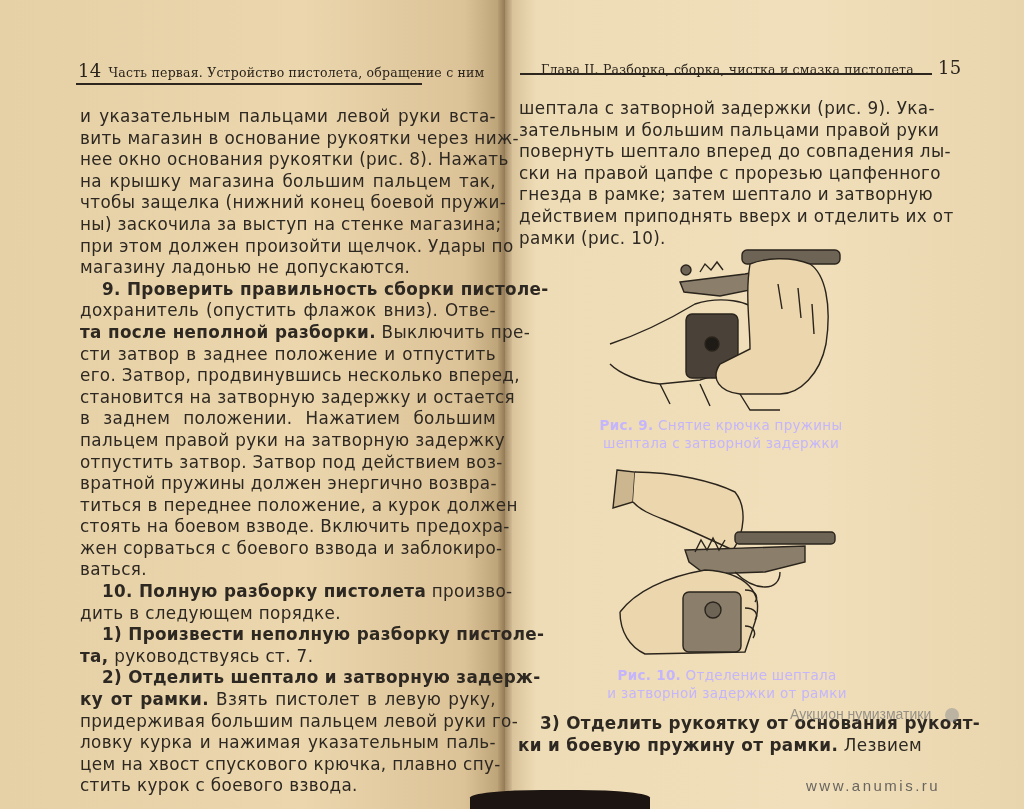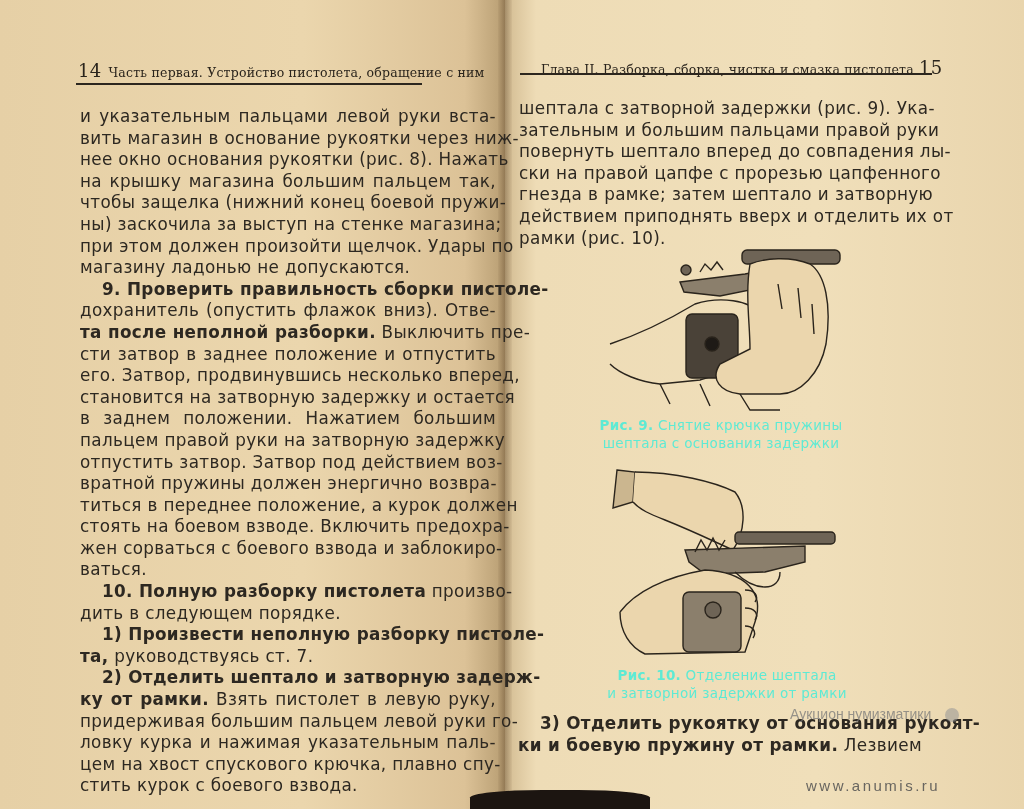--- a/index.html
+++ b/index.html
@@ -42,21 +42,21 @@
     font-family: "DejaVu Sans", sans-serif; font-size: 16.8px; line-height: 21.6px;
     letter-spacing: 0.35px;
   }
   .line { display: block; white-space: nowrap; text-align: justify; text-align-last: justify; }
   .line.last { text-align-last: left; }
   .line.indent { padding-left: 22px; }
   .b { font-weight: bold; }
 
   .fig { position: absolute; }
   .caption {
-    position: absolute; color: #5eead4; text-align: center;
+    position: absolute; color: #c4b5fd; text-align: center;
     font-family: "DejaVu Sans", sans-serif; font-size: 13.5px; line-height: 18px; letter-spacing: 0.3px;
   }
   .caption .b { font-weight: bold; }
 
   .wm-small {
     position: absolute; left: 790px; top: 706px; color: rgba(120,120,120,0.75);
     font-family: "Liberation Sans", sans-serif; font-size: 14px;
   }
   .wm-dot { position: absolute; left: 945px; top: 708px; width: 14px; height: 14px; border-radius: 50%; background: rgba(150,150,150,0.55); }
   .wm-big {
@@ -78,21 +78,21 @@
   <div class="bottom-dark"></div>
 
   <div class="running-head" style="left:78px; top:60px;">
     <span class="pg">14</span>
     <span style="margin-left:3px;">Часть первая.  Устройство пистолета, обращение с ним</span>
   </div>
   <div class="rule" style="left:76px; top:83px; width:346px;"></div>
 
   <div class="running-head" style="left:541px; top:57px;">
     <span>Глава II. Разборка, сборка, чистка и смазка пистолета</span>
-    <span class="pg" style="margin-left:1px;">15</span>
+    <span class="pg" style="margin-left:20px;">15</span>
   </div>
   <div class="rule" style="left:520px; top:73px; width:412px;"></div>
 
   <div class="text" id="left-text" style="left:80px; top:106px; width:416px;">
       <span class="line"><span>и указательным пальцами левой руки вста-</span></span>
       <span class="line"><span>вить магазин в основание рукоятки через ниж-</span></span>
       <span class="line"><span>нее окно основания рукоятки (рис. 8). Нажать</span></span>
       <span class="line"><span>на крышку магазина большим пальцем так,</span></span>
       <span class="line"><span>чтобы защелка (нижний конец боевой пружи-</span></span>
       <span class="line"><span>ны) заскочила за выступ на стенке магазина;</span></span>
@@ -143,21 +143,21 @@
       <path d="M10 100 C40 90 70 75 95 60 C120 52 150 56 160 70 L170 110 C160 120 120 130 100 136 L60 140 C40 138 20 130 10 120"></path>
       <rect x="86" y="70" width="52" height="64" rx="6" fill="#4a4238"></rect>
       <circle cx="112" cy="100" r="7" fill="#1e1a16"></circle>
       <path d="M150 20 C165 14 190 12 210 20 C225 30 232 60 226 100 C220 130 200 150 180 150 L140 150 C120 148 110 135 120 120 L150 105 C150 80 145 50 150 20" fill="#ebd6ad"></path>
       <path d="M178 40 l4 25 M198 44 l3 30 M212 60 l2 30"></path>
       <path d="M60 140 L70 160 M100 140 L110 162 M140 150 L150 166 L180 166"></path>
     </g>
   </svg>
   <div class="caption" style="left:586px; top:416px; width:270px;">
     <span class="b">Рис. 9.</span><span> Снятие крючка пружины</span><br>
-    <span>шептала с основания задержки</span>
+    <span>шептала с затворной задержки</span>
   </div>
 
   <svg class="fig" style="left:605px; top:462px;" width="240" height="200" viewBox="0 0 240 200">
     <g fill="none" stroke="#2a241c" stroke-width="1.4">
       <path d="M12 8 L30 10 L28 40 L8 46 Z" fill="#cbb68f"></path>
       <path d="M30 10 C70 10 110 20 130 30 C142 45 140 70 128 88 C110 80 90 70 60 58 C45 52 35 48 28 40" fill="#ebd6ad"></path>
       <rect x="130" y="70" width="100" height="12" rx="4" fill="#6e6456"></rect>
       <path d="M80 88 L200 84 L200 100 L160 110 L100 112 L84 100 Z" fill="#8b7f6c"></path>
       <path d="M130 110 C150 130 175 130 175 110"></path>
       <path d="M90 90 l6 -12 l6 10 l6 -12 l6 12 l6 -10"></path>

